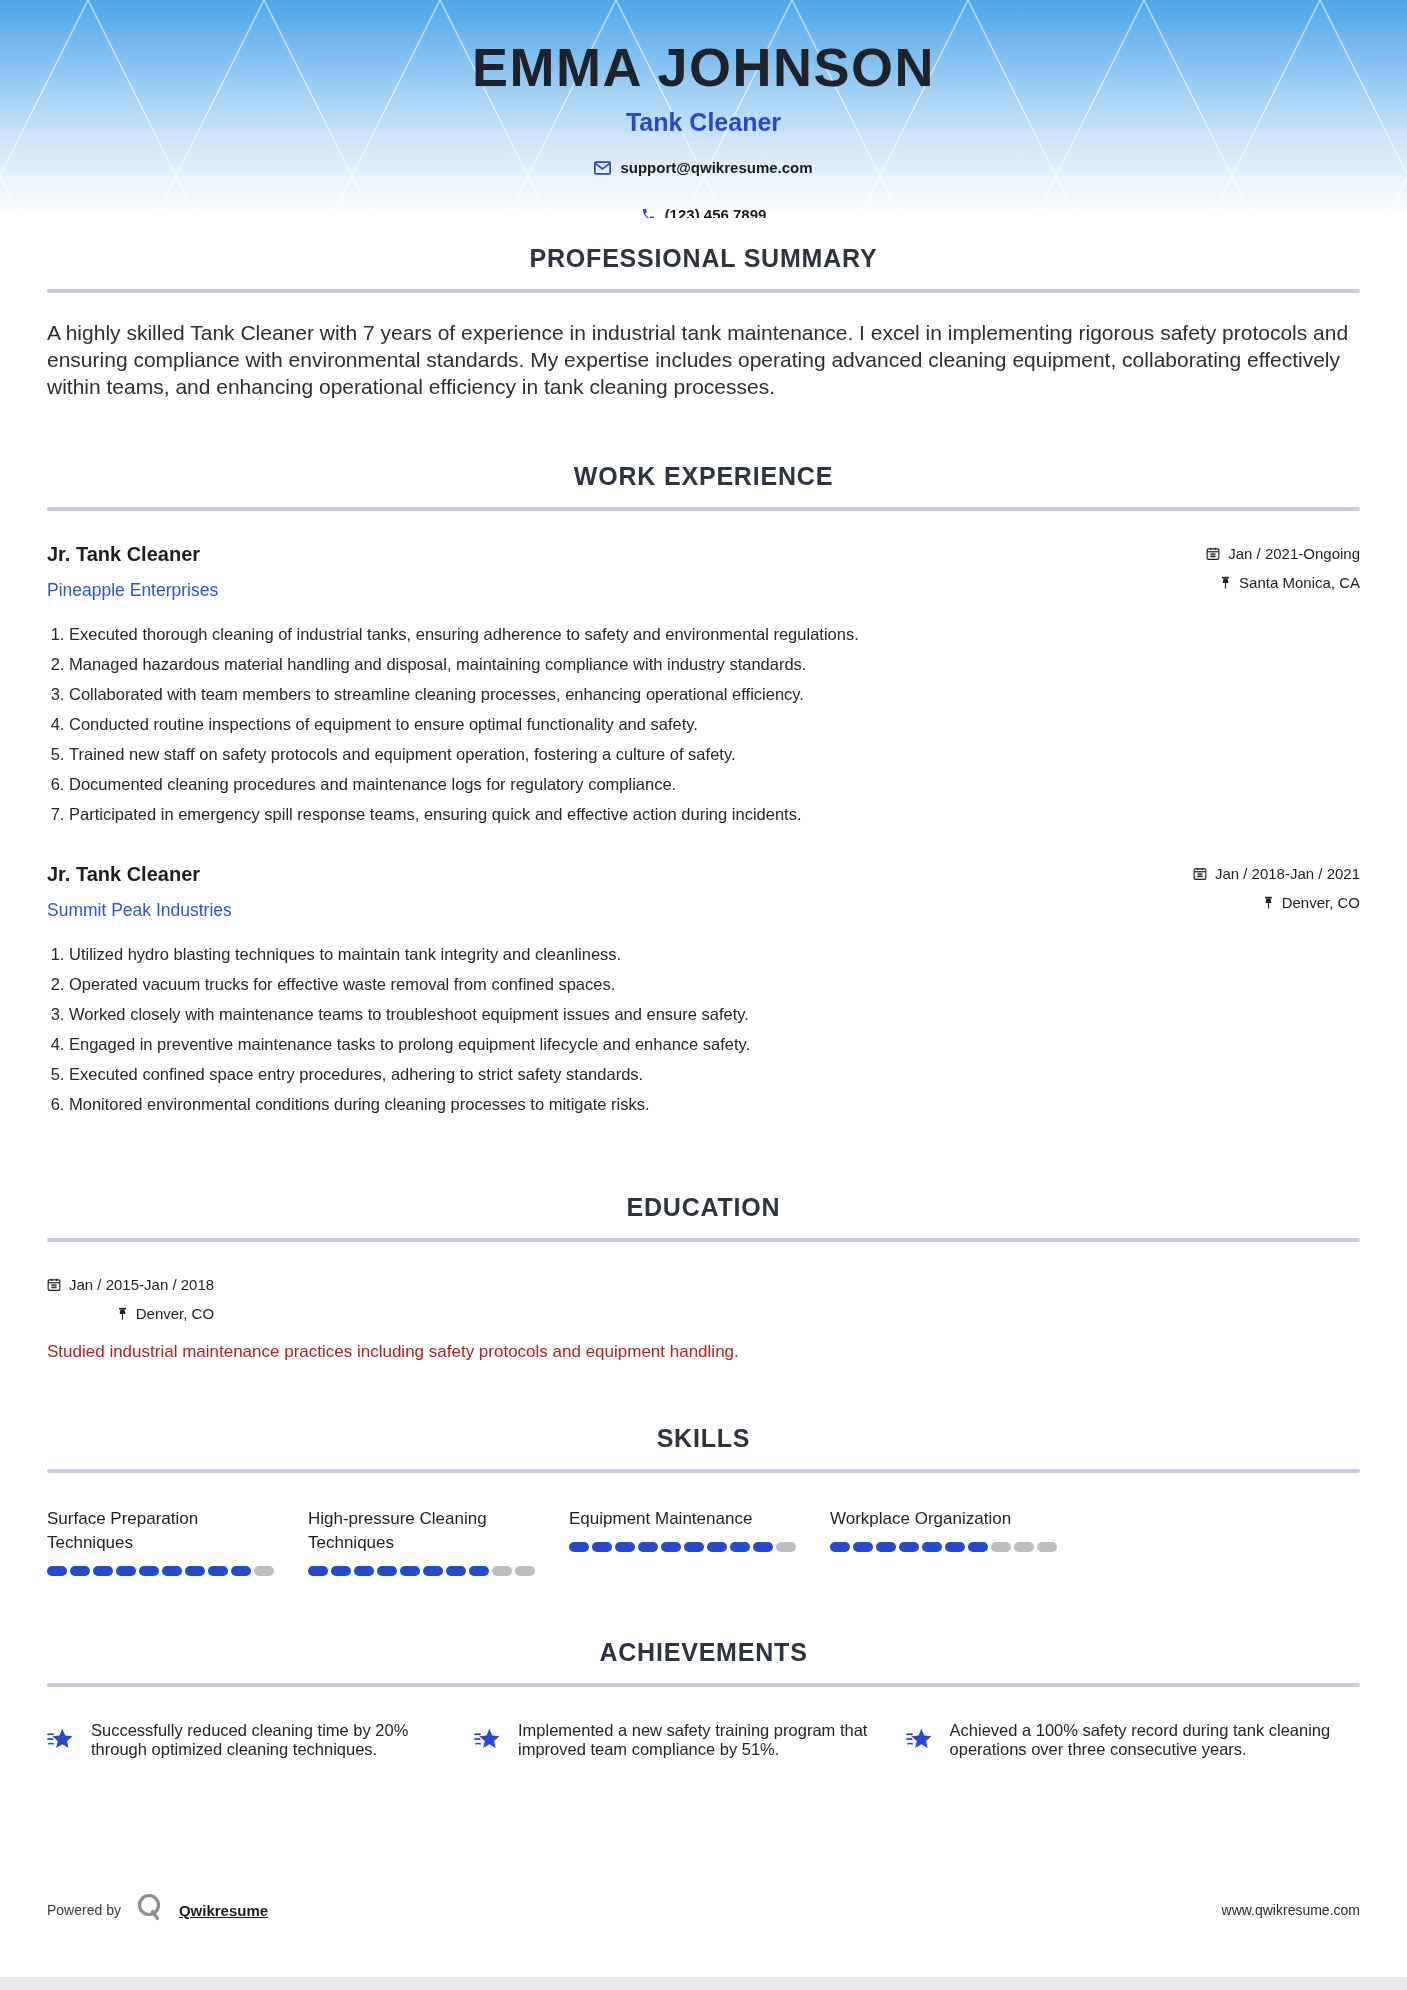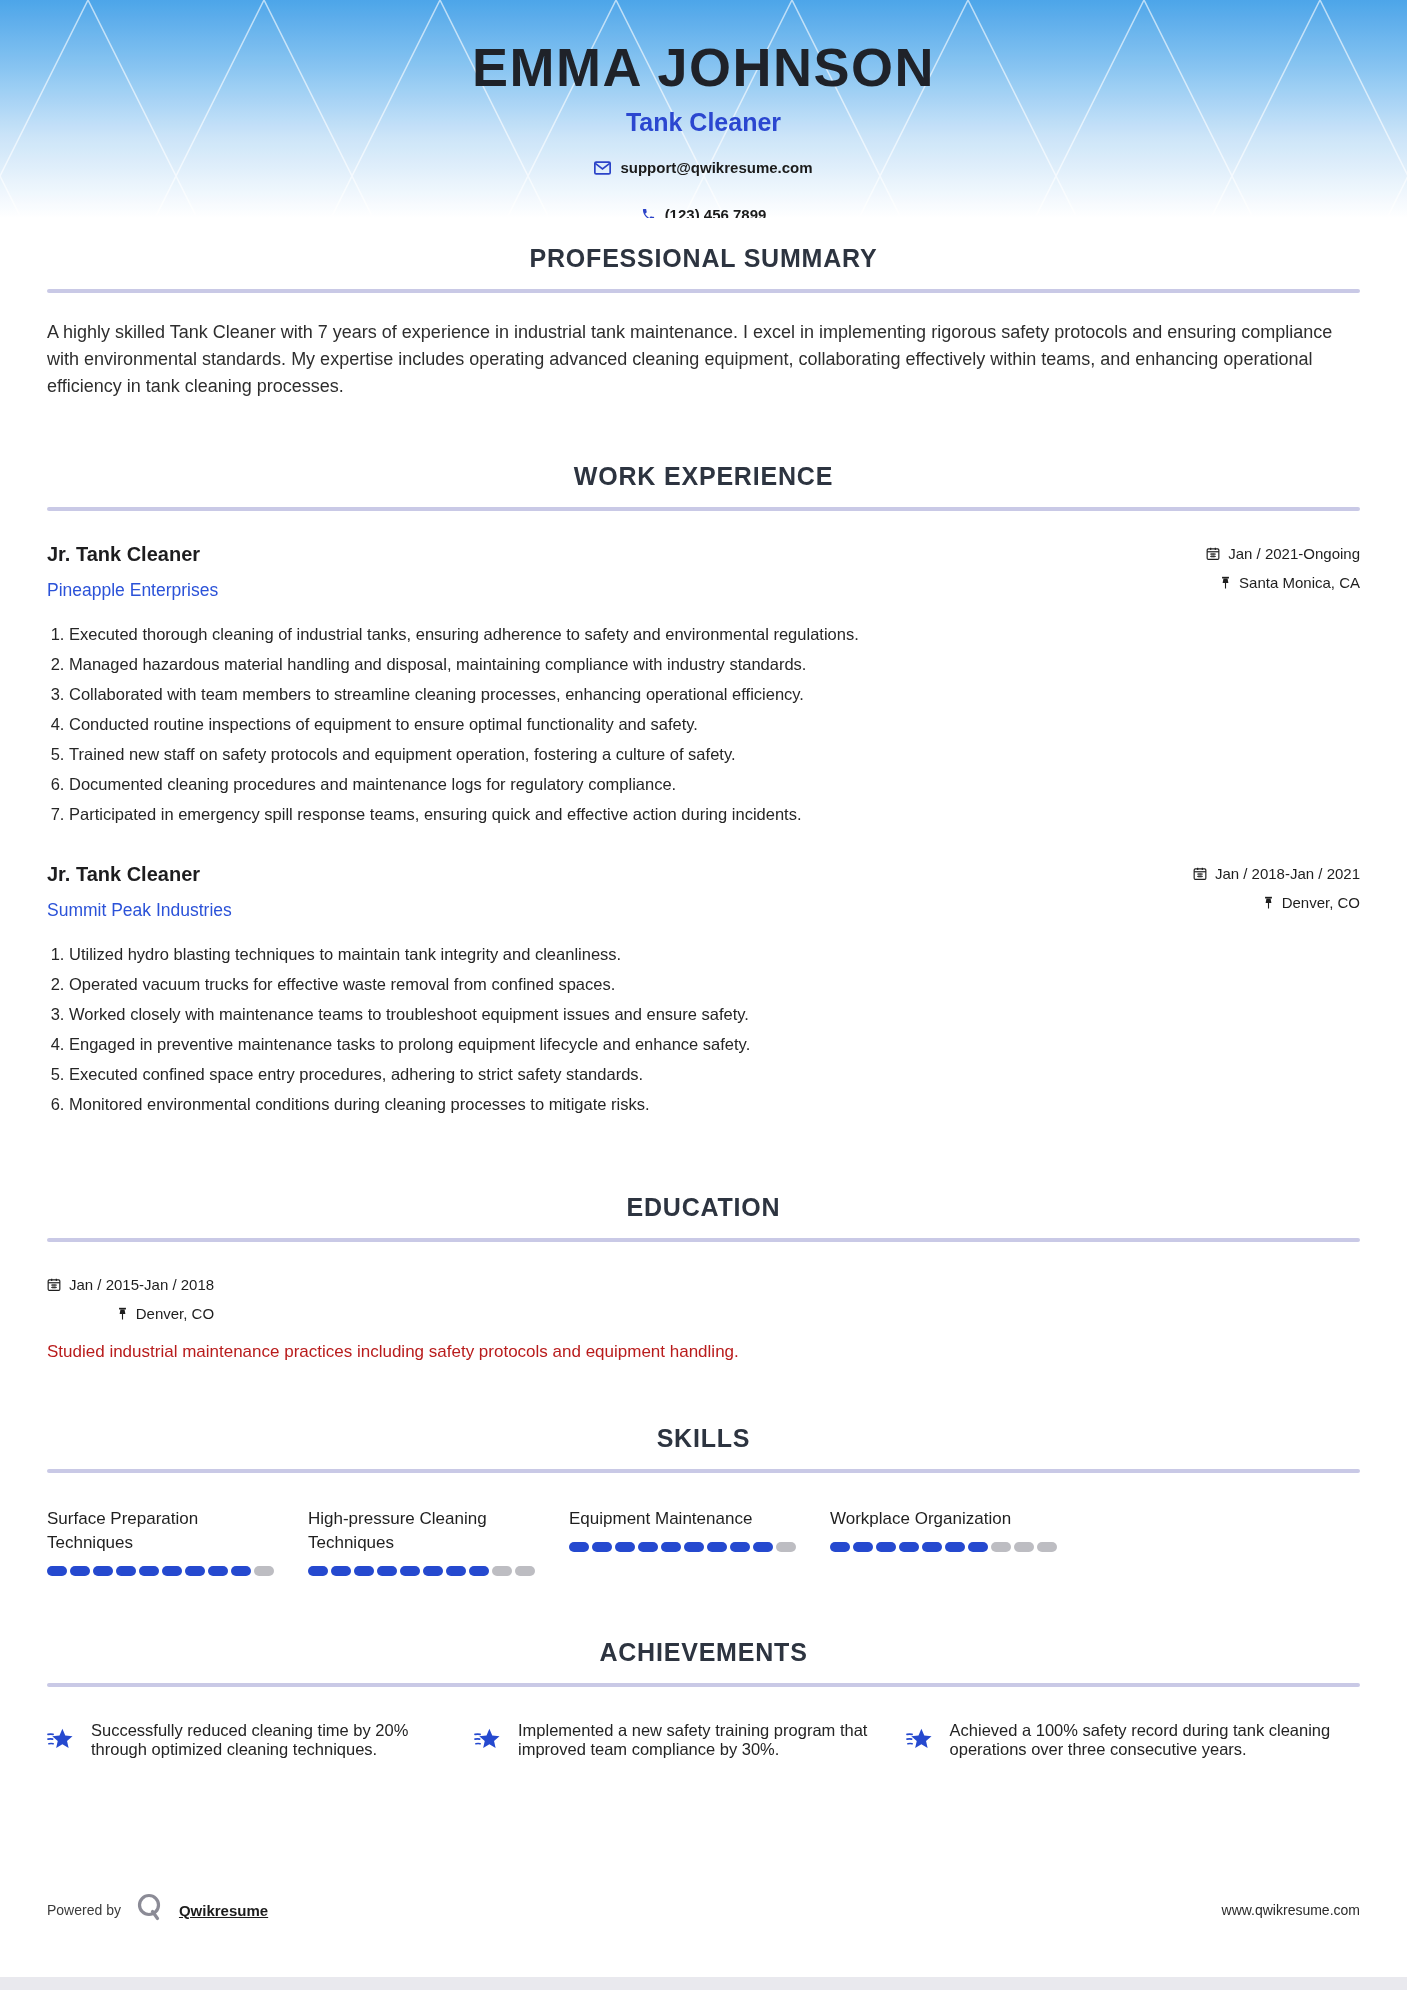--- a/index.html
+++ b/index.html
@@ -71,21 +71,21 @@
     height: 4px;
     background: var(--divider, #c9c9e6);
     border-radius: 2px;
     margin-top: 16px;
   }
   .mt-summary { margin-top: 26px; }
   .mt-section { margin-top: 62px; }
 
   .summary-text {
     margin-top: 26px;
-    font-size: 18px;
+    font-size: 21px;
     line-height: 27px;
     color: #2e2e2e;
     max-width: 1320px;
   }
 
   
   .entry { margin-top: 32px; }
   .entry-head {
     display: flex;
     justify-content: space-between;
@@ -480,21 +480,21 @@
     </div>
     <div class="achievement-row">
       <span>
         <svg width="28" height="26" viewBox="0 0 30 28">
             <path d="M16.5 2 L19.6 9.2 L27.4 9.9 L21.5 15 L23.2 22.6 L16.5 18.6 L9.8 22.6 L11.5 15 L5.6 9.9 L13.4 9.2 Z" fill="#2549cf"></path>
             <path d="M1 8 Q4 7.5 6.5 8" stroke="#2549cf" stroke-width="1.8" fill="none" stroke-linecap="round"></path>
             <path d="M1 13 Q4 12.5 6 13" stroke="#2549cf" stroke-width="1.8" fill="none" stroke-linecap="round"></path>
             <path d="M2 18 Q4.5 17.5 6.5 18" stroke="#2549cf" stroke-width="1.8" fill="none" stroke-linecap="round"></path>
           </svg>
       </span>
-      <span class="achievement-text">Implemented a new safety training program that improved team compliance by 30%.</span>
+      <span class="achievement-text">Implemented a new safety training program that improved team compliance by 51%.</span>
     </div>
     <div class="achievement-row">
       <span>
         <svg width="28" height="26" viewBox="0 0 30 28">
             <path d="M16.5 2 L19.6 9.2 L27.4 9.9 L21.5 15 L23.2 22.6 L16.5 18.6 L9.8 22.6 L11.5 15 L5.6 9.9 L13.4 9.2 Z" fill="#2549cf"></path>
             <path d="M1 8 Q4 7.5 6.5 8" stroke="#2549cf" stroke-width="1.8" fill="none" stroke-linecap="round"></path>
             <path d="M1 13 Q4 12.5 6 13" stroke="#2549cf" stroke-width="1.8" fill="none" stroke-linecap="round"></path>
             <path d="M2 18 Q4.5 17.5 6.5 18" stroke="#2549cf" stroke-width="1.8" fill="none" stroke-linecap="round"></path>
           </svg>
       </span>

